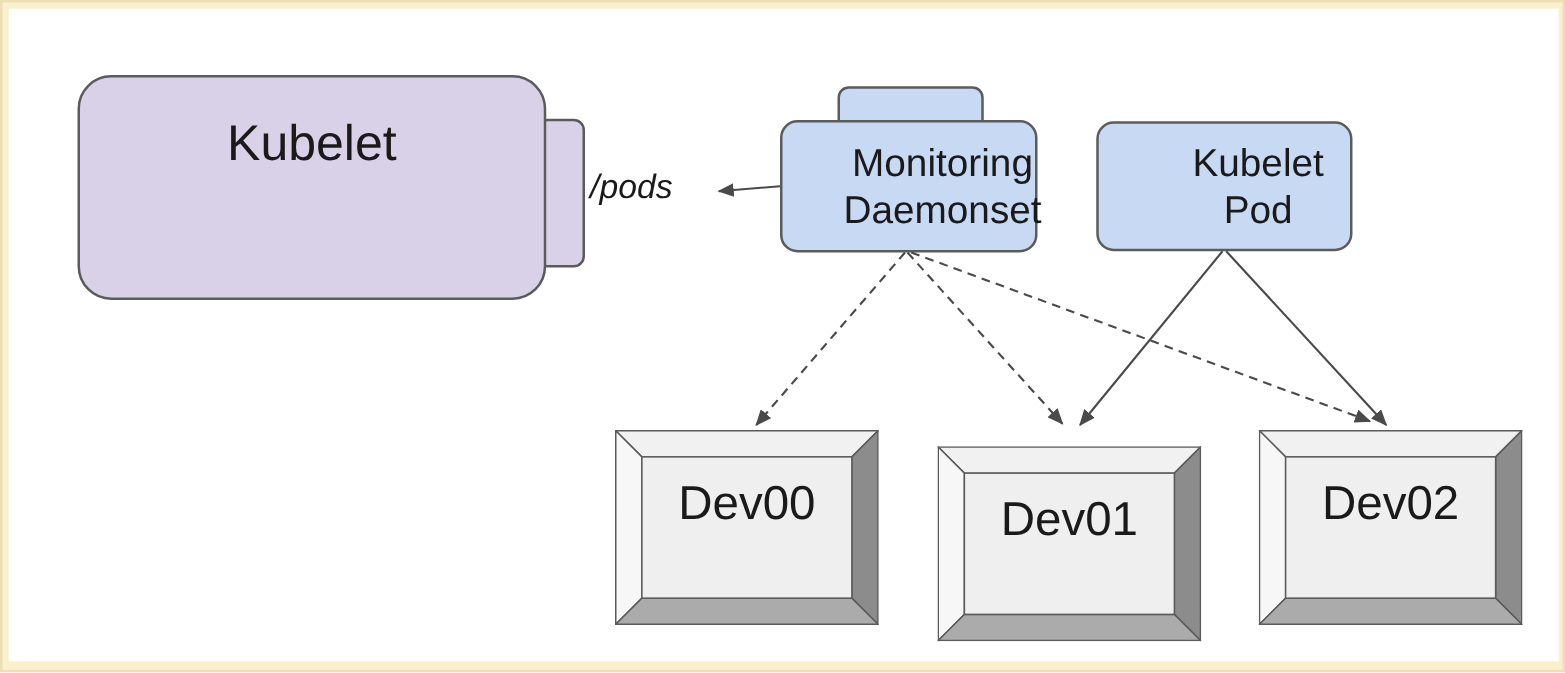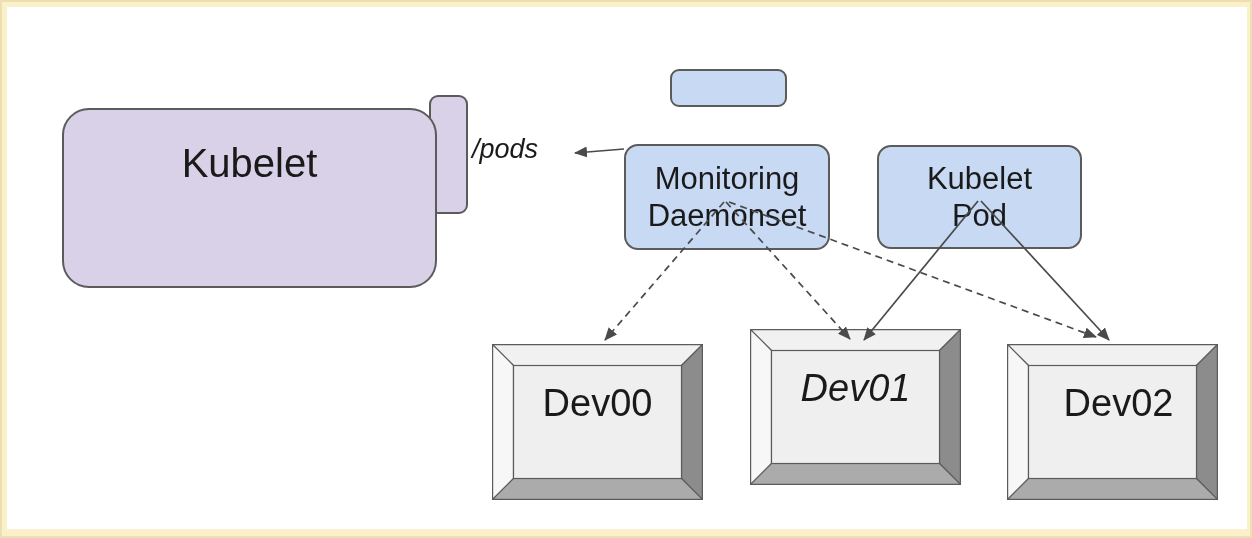--- a/index.html
+++ b/index.html
@@ -17,54 +17,54 @@
   .canvas{
     position:absolute;left:7px;top:7px;right:5px;bottom:9px;
     background:var(--canvas-bg,#ffffff);
   }
   
   .node,.tab{
     position:absolute;box-sizing:border-box;
     border:2px solid var(--node-stroke,#5b5b5b);
   }
   .tab{z-index:1;}
-  .node{z-index:2;margin-top:48px;}
+  .node{z-index:2;}
   .purple{background:var(--purple-fill,#D9D2E9);}
   .blue{background:var(--blue-fill,#C8D9F4);}
   .kubelet-main{
     left:55px;top:53px;width:375px;height:180px;border-radius:27px;
     text-align:center;
   }
   .kubelet-label{
     padding-top:33px;font-size:40px;line-height:40px;
     color:var(--text,#1a1a1a);
   }
   .kubelet-tab{left:422px;top:88px;width:39px;height:119px;border-radius:9px;}
   .metrics-tab{left:663px;top:62px;width:117px;height:38px;border-radius:9px;}
   .md-main{left:617px;top:89px;width:206px;height:106px;border-radius:14px;}
   .wp-main{left:870px;top:90px;width:205px;height:104px;border-radius:14px;}
   .center-label{
     width:100%;height:100%;
     display:flex;align-items:center;justify-content:center;
     text-align:center;white-space:pre-line;
-    font-size:31px;line-height:37px;color:var(--text,#1a1a1a);
+    font-size:31px;line-height:37px;color:var(--text,#1a1a1a);padding-left:27px;
   }
   
   .free-label{
     position:absolute;z-index:3;
     font-size:27px;line-height:30px;color:var(--text,#1a1a1a);
   }
   .pods-label{left:465px;top:127px;width:72px;text-align:left;font-style:italic;}
   .metrics-label{left:655px;top:31px;width:134px;text-align:center;}
   
   .device{position:absolute;width:211px;height:124px;z-index:2;}
   .device svg{position:absolute;left:0;top:0;display:block;}
   .device-dev00{left:485px;top:337px;}
-  .device-dev01{left:743px;top:322px;font-style:italic;}
-  .device-dev02{left:1000px;top:337px;padding-left:12px;}
+  .device-dev01{left:743px;top:350px;}
+  .device-dev02{left:1000px;top:337px;}
   .device-label{
     position:absolute;inset:0;
     display:flex;align-items:center;justify-content:center;
     padding-bottom:5px;box-sizing:border-box;
     font-size:38px;color:var(--text,#1a1a1a);
   }
   .bevel-top{fill:var(--bevel-top,#F1F1F1);}
   .bevel-left{fill:var(--bevel-left,#F7F7F7);}
   .bevel-right{fill:var(--bevel-right,#8C8C8C);}
   .bevel-bottom{fill:var(--bevel-bottom,#ABABAB);}

